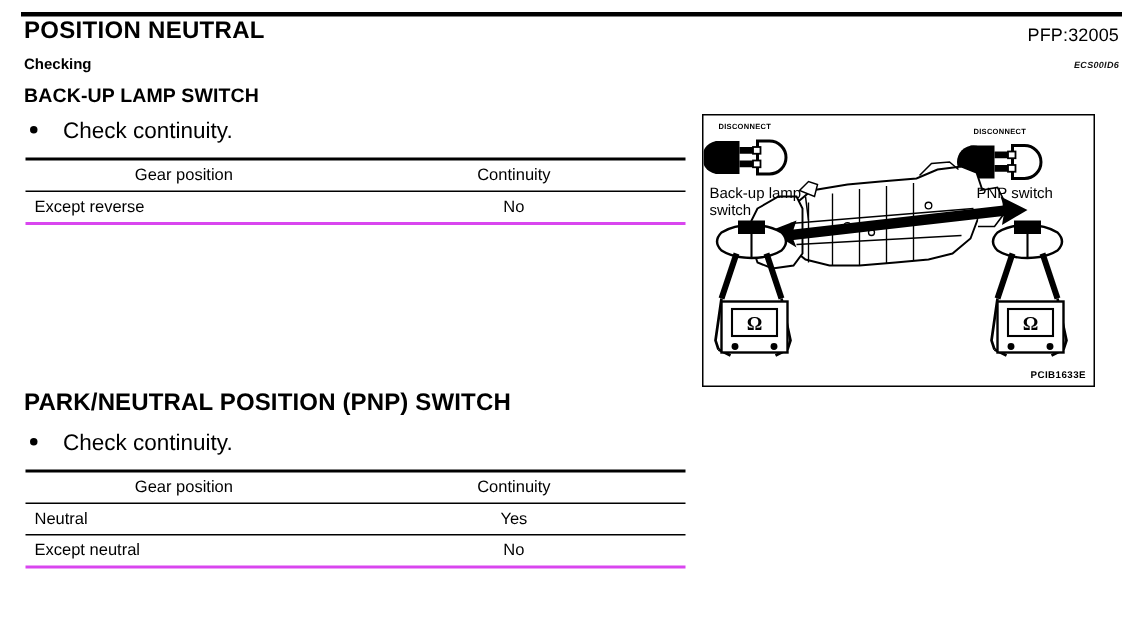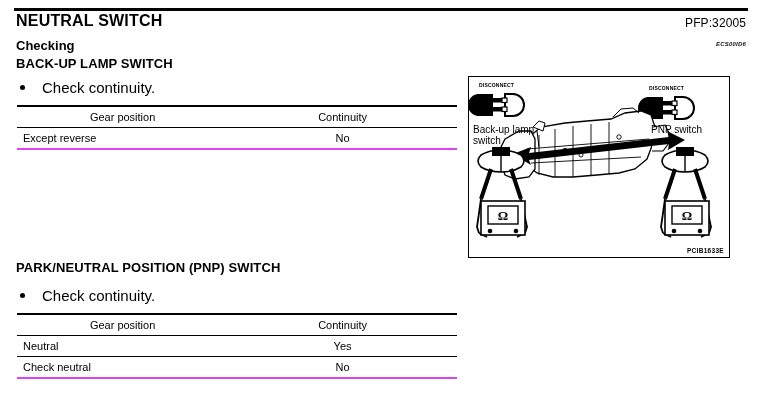--- a/index.html
+++ b/index.html
@@ -49,36 +49,36 @@
     font-weight: bold;
     letter-spacing: 0.2px;
     color: #111;
   }
 
   
   .h-checking {
     position: absolute;
     left: 16px;
     top: 38px;
-    font-size: 13px;
+    font-size: 10px;
     font-weight: bold;
   }
   .h-sub1 {
     position: absolute;
     left: 16px;
     top: 56px;
     font-size: 13px;
     font-weight: bold;
     letter-spacing: 0.1px;
   }
   .h-sub2 {
     position: absolute;
     left: 16px;
     top: 260px;
-    font-size: 13px;
+    font-size: 16px;
     font-weight: bold;
     letter-spacing: 0.1px;
   }
 
   
   .bullet-row {
     position: absolute;
     display: flex;
     align-items: baseline;
     font-size: 15px;
@@ -173,21 +173,21 @@
     font-weight: bold;
     letter-spacing: 0.2px;
   }
   #disc-word-left  { left: 10px;  top: 5px; }
   #disc-word-right { left: 180px; top: 8px; }
 </style>
 </head>
 <body>
 
 <div class="page-rule"></div>
-<div class="page-title">NEUTRAL SWITCH</div>
+<div class="page-title">POSITION NEUTRAL</div>
 <div class="pfp-code">PFP:32005</div>
 <div class="ref-code">ECS00ID6</div>
 
 <div class="h-checking">Checking</div>
 <div class="h-sub1">BACK-UP LAMP SWITCH</div>
 
 <div class="bullet-row" id="bullet-1">
   <span class="dot"></span>
   <span>Check continuity.</span>
 </div>
@@ -220,21 +220,21 @@
       <th class="col-gear">Gear position</th>
       <th class="col-cont">Continuity</th>
     </tr>
   </thead>
   <tbody>
     <tr>
       <td class="col-gear">Neutral</td>
       <td class="col-cont">Yes</td>
     </tr>
     <tr>
-      <td class="col-gear">Check neutral</td>
+      <td class="col-gear">Except neutral</td>
       <td class="col-cont">No</td>
     </tr>
   </tbody>
 </table>
 
 <div class="figure-box">
 
   <svg class="fig-svg" width="260" height="180" viewBox="0 0 260 180">
 
     <g>

